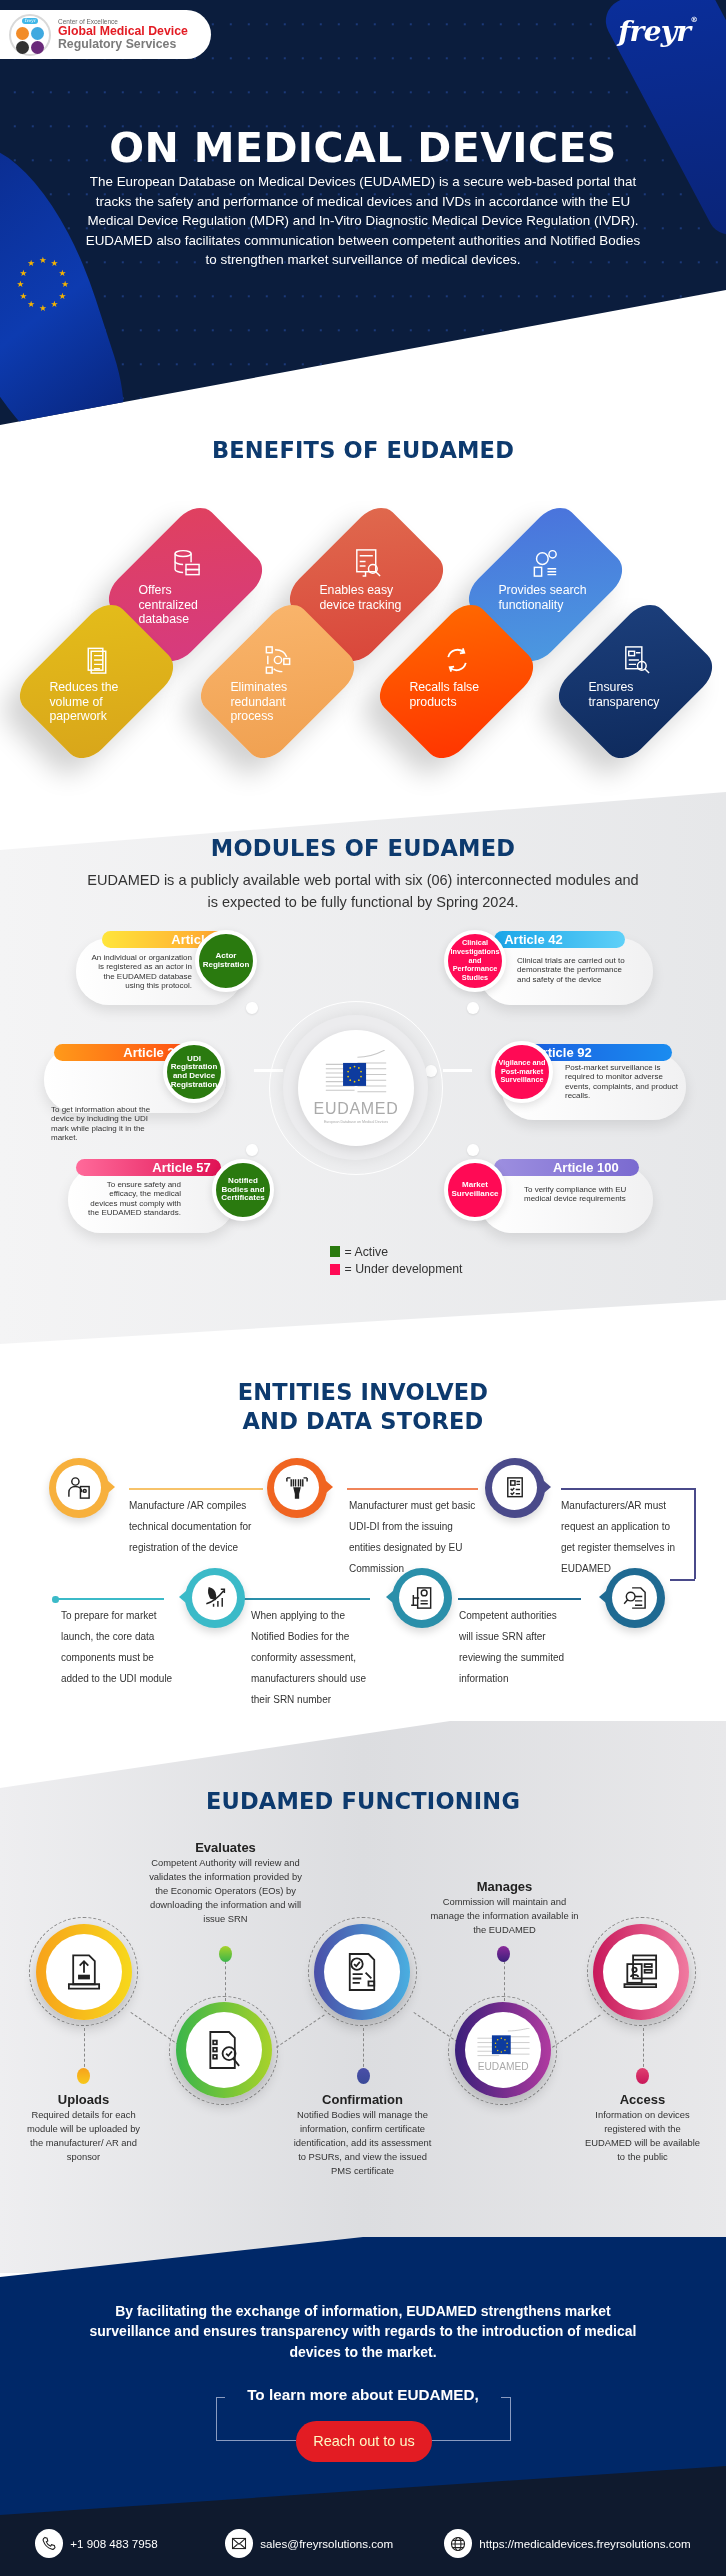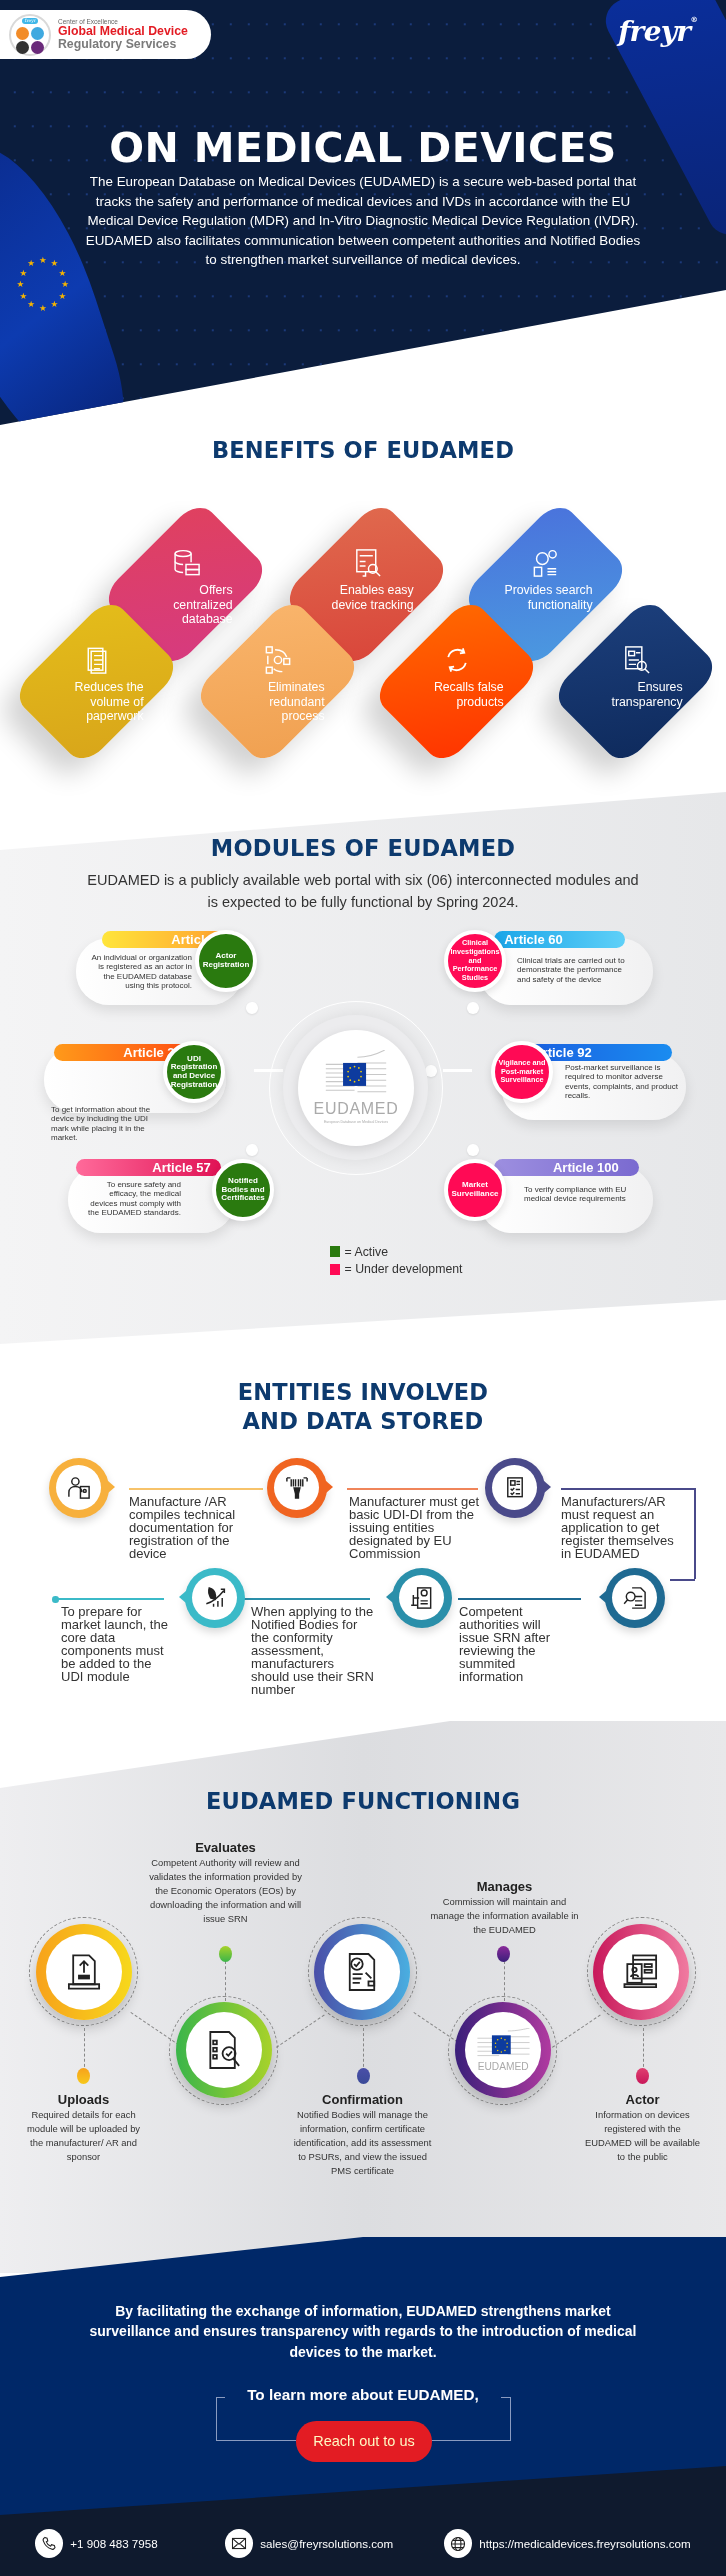--- a/index.html
+++ b/index.html
@@ -29,21 +29,21 @@
   .freyr-logo sup { font-size: 7.3px; font-style: normal; vertical-align: top; }
   .hero-title { position: absolute; left: 0; right: 0; top: 81px; text-align: center; color: #fff; font-family: "DejaVu Sans", sans-serif; font-weight: bold; font-size: 41px; line-height: 45px; letter-spacing: 0.4px; }
   .hero-desc { position: absolute; left: 80px; right: 80px; top: 172px; text-align: center; color: #fff; font-size: 13.4px; line-height: 19.6px; }
 
   
   .sec-title { position: absolute; left: 0; right: 0; text-align: center; color: #0d3a6e; font-family: "DejaVu Sans", sans-serif; font-weight: bold; font-size: 22.5px; line-height: 29px; letter-spacing: 0.2px; }
 
   
   .diamond { position: absolute; width: 145px; height: 145px; }
   .diamond .shape { position: absolute; left: 21px; top: 21px; width: 103px; height: 103px; border-radius: 19px; transform: rotate(45deg) scaleY(1.35); box-shadow: 0 16px 22px rgba(0,0,0,0.18); }
-  .diamond .inner { position: absolute; left: 0; right: 0; top: 35px; text-align: right; color: #fff; }
+  .diamond .inner { position: absolute; left: 0; right: 0; top: 35px; text-align: left; color: #fff; }
   .diamond .icon { display: block; margin: 0 auto 4.4px; width: 32px; height: 32px; }
   .diamond .label { font-size: 12.3px; line-height: 14.5px; padding: 0 25.4px; }
 
   
   .mod-bg { position: absolute; left: 0; top: 748px; width: 726px; height: 596px; background: linear-gradient(90deg,#f4f4f5,#e6e7e9);
             clip-path: polygon(0 102px, 100% 44px, 100% 552px, 0 596px); }
   .mod-intro { position: absolute; left: 87px; right: 87px; top: 869px; text-align: center; font-size: 14.5px; line-height: 22px; color: #333; }
   .hub-ring { position: absolute; left: 269px; top: 1001px; width: 174px; height: 174px; border-radius: 50%; border: 1.5px solid #fff; }
   .hub-outer { position: absolute; left: 283px; top: 1015px; width: 145px; height: 145px; border-radius: 50%; background: #ececee; box-shadow: 0 0 14.5px rgba(0,0,0,0.08); }
   .hub { position: absolute; left: 298px; top: 1030px; width: 116px; height: 116px; border-radius: 50%; background: #fff; box-shadow: 0 2.9px 11.6px rgba(0,0,0,0.12); text-align: center; }
@@ -61,21 +61,21 @@
   .legend-swatch { width: 10.2px; height: 11px; margin-right: 4.4px; }
 
   
   .ent-title { top: 1378px; }
   .ent-drop { position: absolute; width: 60px; height: 60px; border-radius: 50%; box-shadow: 0 4.4px 8.7px rgba(0,0,0,0.15); }
   .ent-drop::after { content: ""; position: absolute; top: 23px; width: 0; height: 0; border-top: 6.5px solid transparent; border-bottom: 6.5px solid transparent; }
   .ent-drop.right::after { right: -5.8px; border-left: 7.3px solid var(--c); }
   .ent-drop.left::after { left: -5.8px; border-right: 7.3px solid var(--c); }
   .ent-drop .face { position: absolute; left: 7.3px; top: 7.3px; width: 45px; height: 45px; border-radius: 50%; background: #fff; display: flex; align-items: center; justify-content: center; }
   .ent-line { position: absolute; height: 1.5px; }
-  .ent-text { position: absolute; font-size: 13px; line-height: 13px; color: #333; }
+  .ent-text { position: absolute; font-size: 10px; line-height: 21px; color: #333; }
 
   
   .func-bg { position: absolute; left: 0; top: 1721px; width: 726px; height: 566px; background: linear-gradient(90deg,#eeeef0,#dcdde0 50%,#e8e8ea);
              clip-path: polygon(0 67px, 62% 0, 100% 0, 100% 552px, 0 552px); }
   .f-ring { position: absolute; width: 109px; height: 109px; border-radius: 50%; border: 1.5px dashed #888; }
   .f-circle { position: absolute; width: 96px; height: 96px; border-radius: 50%; box-shadow: 0 7.3px 13px rgba(0,0,0,0.2); }
   .f-circle .face { position: absolute; left: 10.2px; top: 10.2px; width: 76px; height: 76px; border-radius: 50%; background: #fff; display: flex; align-items: center; justify-content: center; }
   .f-vline { position: absolute; width: 0; border-left: 1.5px dashed #888; }
   .f-dline { position: absolute; height: 0; border-top: 1.5px dashed #888; transform-origin: 0 0; }
   .f-dot { position: absolute; width: 13px; height: 16px; border-radius: 50%; }
@@ -293,21 +293,21 @@
 <div class="mod-tab" style="left:54px;top:1044px;width:138px;text-align:right;background:linear-gradient(90deg,#ff9a1a,#ff4e12)">Article 28</div>
 <div class="mod-desc" style="left:51px;top:1105px;width:110px;">To get information about the device by including the UDI mark while placing it in the market.</div>
 <div class="mod-circle" style="left:163px;top:1041px;background:#2a7a0f">UDI Registration and Device Registration</div>
 
 <div class="mod-card" style="left:68px;top:1166px;width:167px"></div>
 <div class="mod-tab" style="left:76px;top:1159px;width:145px;text-align:right;background:linear-gradient(90deg,#ff6a9a,#e01255)">Article 57</div>
 <div class="mod-desc" style="left:81px;top:1180px;width:100px;text-align:right">To ensure safety and efficacy, the medical devices must comply with the EUDAMED standards.</div>
 <div class="mod-circle" style="left:212px;top:1159px;background:#2a7a0f">Notified Bodies and Certificates</div>
 
 <div class="mod-card" style="left:479px;top:938px;width:174px"></div>
-<div class="mod-tab" style="left:494px;top:931px;width:131px;background:linear-gradient(90deg,#1aa5e8,#5fd0f8)">Article 60</div>
+<div class="mod-tab" style="left:494px;top:931px;width:131px;background:linear-gradient(90deg,#1aa5e8,#5fd0f8)">Article 42</div>
 <div class="mod-desc" style="left:517px;top:956px;width:116px">Clinical trials are carried out to demonstrate the performance and safety of the device</div>
 <div class="mod-circle" style="left:444px;top:930px;background:#ff0a55;font-size:7.3px">Clinical Investigations and Performance Studies</div>
 
 <div class="mod-card" style="left:501px;top:1053px;width:185px"></div>
 <div class="mod-tab" style="left:523px;top:1044px;width:149px;background:linear-gradient(90deg,#1a5fe0,#1a8cf0)">Article 92</div>
 <div class="mod-desc" style="left:565px;top:1063px;width:116px">Post-market surveillance is required to monitor adverse events, complaints, and product recalls.</div>
 <div class="mod-circle" style="left:491px;top:1041px;background:#ff0a55;font-size:7.3px">Vigilance and Post-market Surveillance</div>
 
 <div class="mod-card" style="left:479px;top:1166px;width:174px"></div>
 <div class="mod-tab" style="left:494px;top:1159px;width:145px;background:linear-gradient(90deg,#9d8fe0,#7a6ad0);text-align:right;padding-right:20.3px">Article 100</div>
@@ -534,21 +534,21 @@
           <rect x="30" y="18" width="10" height="4"></rect>
           <rect x="30" y="26" width="10" height="4"></rect>
           <path d="M2 46h44v4H2z"></path>
         </g>
       </svg>
     </div>
 </div>
 <div class="f-vline" style="left:643px;top:2028px;height:44px"></div>
 <div class="f-dot" style="left:636px;top:2068px;background:linear-gradient(#e04070,#c8185a)"></div>
 <div class="f-block" style="left:581px;top:2092px;width:123px">
-  <div class="h">Actor</div>
+  <div class="h">Access</div>
   <div class="t">Information on devices registered with the EUDAMED will be available to the public</div>
 </div>
 
 <div class="cta-bg"></div>
 <p class="cta-text">By facilitating the exchange of information, EUDAMED strengthens market surveillance and ensures transparency with regards to the introduction of medical devices to the market.</p>
 <div class="cta-frame"></div>
 <div class="cta-frame-b1"></div>
 <div class="cta-frame-b2"></div>
 <div class="cta-lead-wrap"></div>
 <div class="cta-lead">To learn more about EUDAMED,</div>

